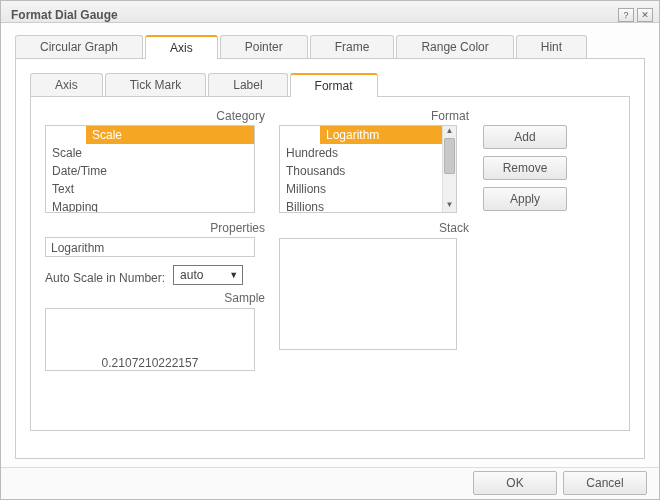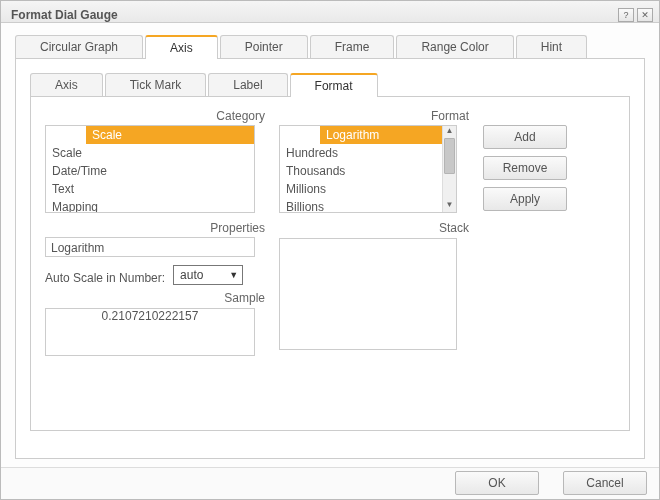--- a/index.html
+++ b/index.html
@@ -172,43 +172,43 @@
     margin-left: 8px;
     display: flex;
     align-items: center;
     justify-content: space-between;
     padding: 0 4px 0 6px;
     background: #fff;
   }
   .select .arrow { font-size: 9px; color:#333;}
   .samplebox {
     border: 1px solid #ccc;
-    height: 48px;
+    height: 63px;
     width: 210px;
     margin-top: 3px;
     display: flex;
-    align-items: flex-start;
+    align-items: flex-end;
     justify-content: center;
     color: #555;
   }
   .stackbox {
     border: 1px solid #ccc;
     width: 178px;
     height: 112px;
     margin-top: 3px;
   }
   
   .footer {
     height: 42px;
     border-top: 1px solid #ddd;
     display: flex;
     justify-content: flex-end;
     align-items: center;
     padding-right: 12px;
-    gap: 24px;
+    gap: 6px;
     background: #fafafa;
   }
   .footer .fbtn {
     width: 84px; height: 24px;
     border: 1px solid #b8b8b8;
     background: linear-gradient(#fafafa,#e8e8e8);
     text-align: center;
     line-height: 22px;
     color: #555;
     border-radius: 2px;

